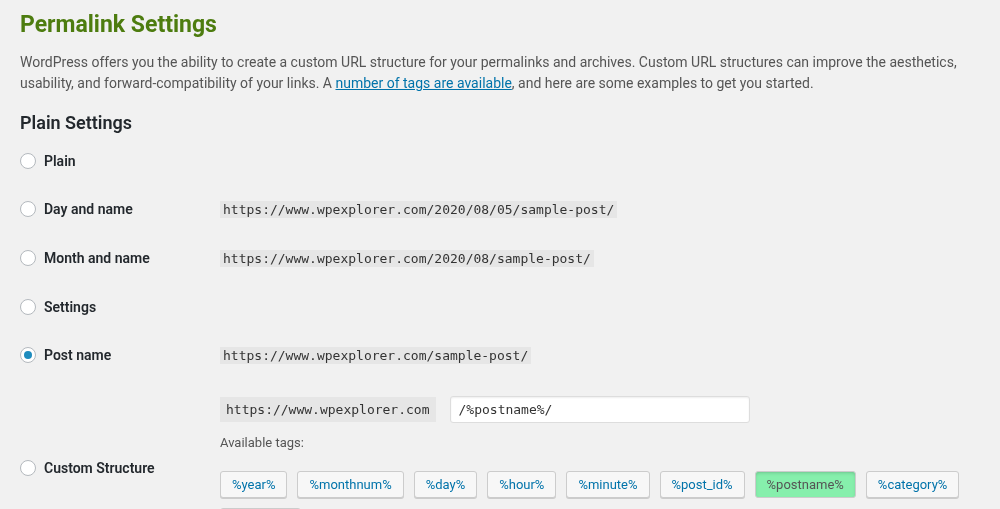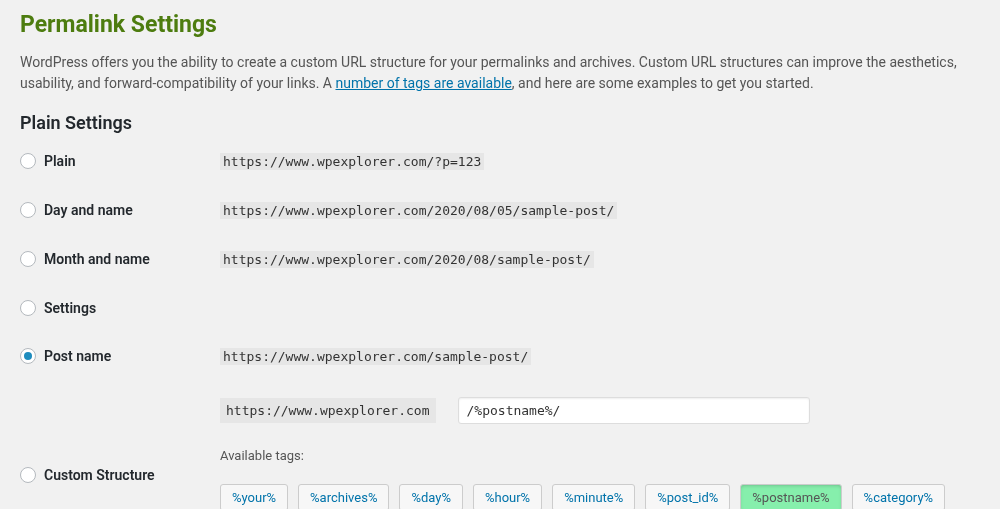--- a/index.html
+++ b/index.html
@@ -86,39 +86,39 @@
       font-family: Menlo, Consolas, Monaco, monospace;
       font-size: 13px;
       color: #333;
       background: #e6e6e6;
       padding: 1px 3px;
       display: inline-block;
     }
     .custom-row-value {
       display: flex;
       align-items: center;
-      gap: 22px;
-      margin-bottom: 24px;
+      gap: 14px;
+      margin-bottom: 12px;
     }
     .prefix-url {
       font-family: Menlo, Consolas, Monaco, monospace;
       font-size: 13px;
       color: #333;
       background: #e6e6e6;
       padding: 5px 6px;
       display: inline-block;
     }
     .custom-input {
       font-family: Menlo, Consolas, Monaco, monospace;
       font-size: 13px;
       padding: 5px 8px;
       border: 1px solid #ddd;
       box-shadow: inset 0 1px 2px rgba(0,0,0,.07);
       border-radius: 3px;
-      width: 352px;
+      width: 300px;
       background: #fff;
       color: #333;
     }
     .available-tags-label {
       font-size: 13px;
       color: #555;
       margin-bottom: 21px;
     }
     .tag-buttons {
       display: flex;
@@ -153,23 +153,20 @@
 
 <h2 class="section-title">Plain Settings</h2>
 
 <div class="options-table">
 
   <div class="option-row">
     <div class="option-label-cell">
       <input type="radio" name="perm" class="radio" style="">
       <label class="option-label">Plain</label>
     </div>
-    <div class="option-value-cell">
-      <span class="code-url">https://www.wpexplorer.com/?p=123</span>
-    </div>
   </div>
 
   <div class="option-row">
     <div class="option-label-cell">
       <input type="radio" name="perm" class="radio" style="">
       <label class="option-label">Day and name</label>
     </div>
     <div class="option-value-cell">
       <span class="code-url">https://www.wpexplorer.com/2020/08/05/sample-post/</span>
     </div>
@@ -207,22 +204,22 @@
       <input type="radio" name="perm" class="radio" style="">
       <label class="option-label">Custom Structure</label>
     </div>
     <div class="option-value-cell">
       <div class="custom-row-value">
         <span class="prefix-url">https://www.wpexplorer.com</span>
         <input type="text" class="custom-input" value="/%postname%/" style="">
       </div>
       <div class="available-tags-label">Available tags:</div>
       <div class="tag-buttons" id="tag-buttons">
-          <button type="button" class="tag-button">%your%</button>
-          <button type="button" class="tag-button">%archives%</button>
+          <button type="button" class="tag-button">%year%</button>
+          <button type="button" class="tag-button">%monthnum%</button>
           <button type="button" class="tag-button">%day%</button>
           <button type="button" class="tag-button">%hour%</button>
           <button type="button" class="tag-button">%minute%</button>
           <button type="button" class="tag-button">%post_id%</button>
           <button type="button" class="tag-button active">%postname%</button>
           <button type="button" class="tag-button">%category%</button>
           <button type="button" class="tag-button">%author%</button>
         </div>
     </div>
   </div>

